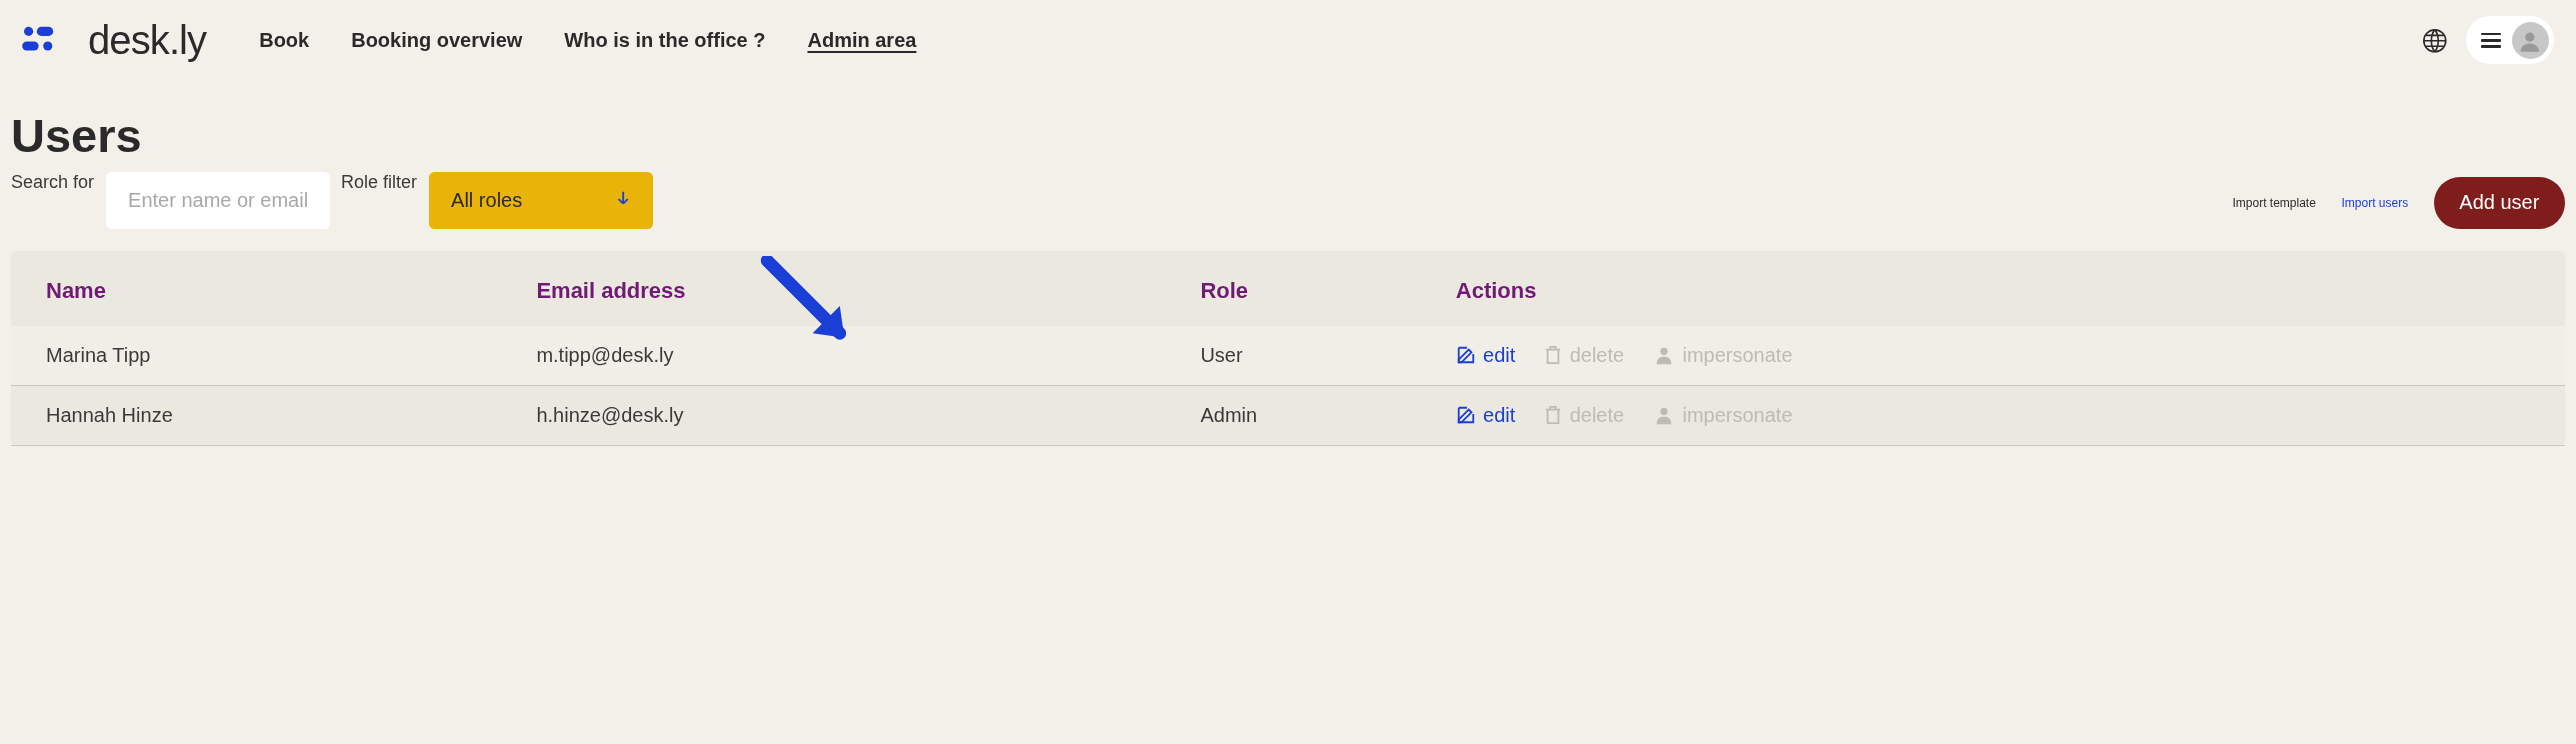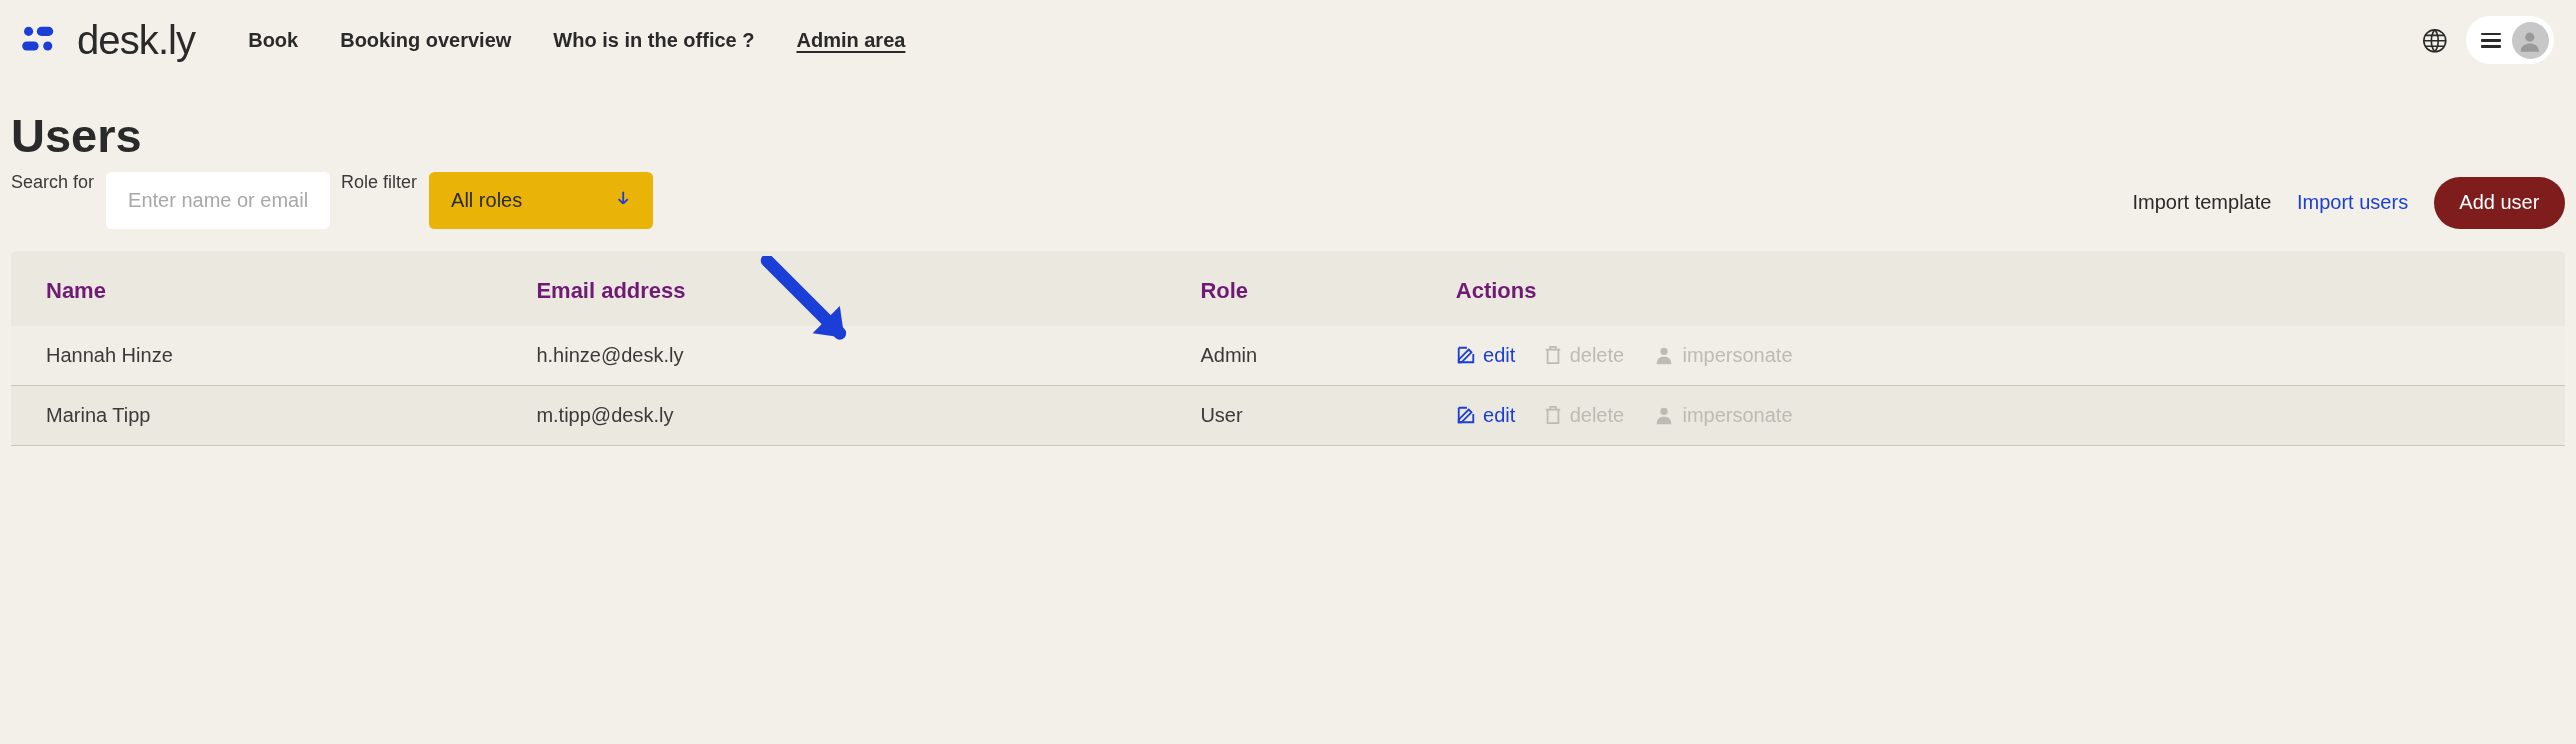--- a/index.html
+++ b/index.html
@@ -15,21 +15,21 @@
     }
     .header {
       display: flex;
       align-items: center;
       padding: 16.4px 22px 16.4px 22px;
       gap: 44px;
     }
     .logo {
       display: flex;
       align-items: center;
-      gap: 9px;
+      gap: 20px;
     }
     .logo-icon {
       display: flex;
       align-items: center;
     }
     .logo-text {
       font-size: 40px;
       font-weight: 500;
       color: #2a2a2a;
       letter-spacing: -0.9px;
@@ -141,21 +141,21 @@
     .arrow-down-icon {
       color: #1b3ed6;
     }
     .controls-right {
       margin-left: auto;
       display: flex;
       align-items: center;
       gap: 25.6px;
     }
     .link-action {
-      font-size: 20px;
+      font-size: 12px;
       cursor: pointer;
       text-align: center;
     }
     .link-action.primary {
       color: #1b3ed6;
     }
     .btn-primary {
       background: #7f1d1d;
       color: white;
       border: none;
@@ -301,20 +301,49 @@
     <thead>
       <tr>
         <th class="col-name">Name</th>
         <th class="col-email">Email address</th>
         <th class="col-role">Role</th>
         <th class="col-actions">Actions</th>
       </tr>
     </thead>
     <tbody>
       <tr>
+        <td>Marina Tipp</td>
+        <td>m.tipp@desk.ly</td>
+        <td>User</td>
+        <td>
+          <div class="actions-cell">
+            <span class="action-btn action-edit">
+              <svg width="20" height="20" viewBox="0 0 22 22" fill="none" stroke="#1b3ed6" stroke-width="2">
+                <path d="M3 16 L3 19 L6 19 L17 8 L14 5 Z"></path>
+                <path d="M3 3 L12 3 M3 3 L3 19 L19 19 L19 10"></path>
+              </svg>
+              <span>edit</span>
+            </span>
+            <span class="action-btn action-disabled">
+              <svg width="18" height="20" viewBox="0 0 20 22" fill="none" stroke="#bdbbb3" stroke-width="2">
+                <path d="M2 5 L18 5 M7 5 L7 2 L13 2 L13 5 M4 5 L4 20 L16 20 L16 5"></path>
+              </svg>
+              <span>delete</span>
+            </span>
+            <span class="action-btn action-disabled">
+              <svg width="22" height="22" viewBox="0 0 24 24" fill="#bdbbb3">
+                <circle cx="12" cy="8" r="4"></circle>
+                <path d="M4 22 C4 16 8 14 12 14 C16 14 20 16 20 22 Z"></path>
+              </svg>
+              <span>impersonate</span>
+            </span>
+          </div>
+        </td>
+      </tr>
+      <tr>
         <td>Hannah Hinze</td>
         <td>h.hinze@desk.ly</td>
         <td>Admin</td>
         <td>
           <div class="actions-cell">
             <span class="action-btn action-edit">
               <svg width="20" height="20" viewBox="0 0 22 22" fill="none" stroke="#1b3ed6" stroke-width="2">
                 <path d="M3 16 L3 19 L6 19 L17 8 L14 5 Z"></path>
                 <path d="M3 3 L12 3 M3 3 L3 19 L19 19 L19 10"></path>
               </svg>
@@ -329,49 +358,20 @@
             <span class="action-btn action-disabled">
               <svg width="22" height="22" viewBox="0 0 24 24" fill="#bdbbb3">
                 <circle cx="12" cy="8" r="4"></circle>
                 <path d="M4 22 C4 16 8 14 12 14 C16 14 20 16 20 22 Z"></path>
               </svg>
               <span>impersonate</span>
             </span>
           </div>
         </td>
       </tr>
-      <tr>
-        <td>Marina Tipp</td>
-        <td>m.tipp@desk.ly</td>
-        <td>User</td>
-        <td>
-          <div class="actions-cell">
-            <span class="action-btn action-edit">
-              <svg width="20" height="20" viewBox="0 0 22 22" fill="none" stroke="#1b3ed6" stroke-width="2">
-                <path d="M3 16 L3 19 L6 19 L17 8 L14 5 Z"></path>
-                <path d="M3 3 L12 3 M3 3 L3 19 L19 19 L19 10"></path>
-              </svg>
-              <span>edit</span>
-            </span>
-            <span class="action-btn action-disabled">
-              <svg width="18" height="20" viewBox="0 0 20 22" fill="none" stroke="#bdbbb3" stroke-width="2">
-                <path d="M2 5 L18 5 M7 5 L7 2 L13 2 L13 5 M4 5 L4 20 L16 20 L16 5"></path>
-              </svg>
-              <span>delete</span>
-            </span>
-            <span class="action-btn action-disabled">
-              <svg width="22" height="22" viewBox="0 0 24 24" fill="#bdbbb3">
-                <circle cx="12" cy="8" r="4"></circle>
-                <path d="M4 22 C4 16 8 14 12 14 C16 14 20 16 20 22 Z"></path>
-              </svg>
-              <span>impersonate</span>
-            </span>
-          </div>
-        </td>
-      </tr>
     </tbody>
   </table>
 </div>
 
 <svg class="arrow-annotation" style="left:758px; top:256px;" width="100" height="100" viewBox="0 0 110 110">
   <path d="M10 5 L90 85" stroke="#1b3ed6" stroke-width="14" stroke-linecap="round"></path>
   <path d="M60 85 L95 90 L90 55 Z" fill="#1b3ed6"></path>
 </svg>
 
 

